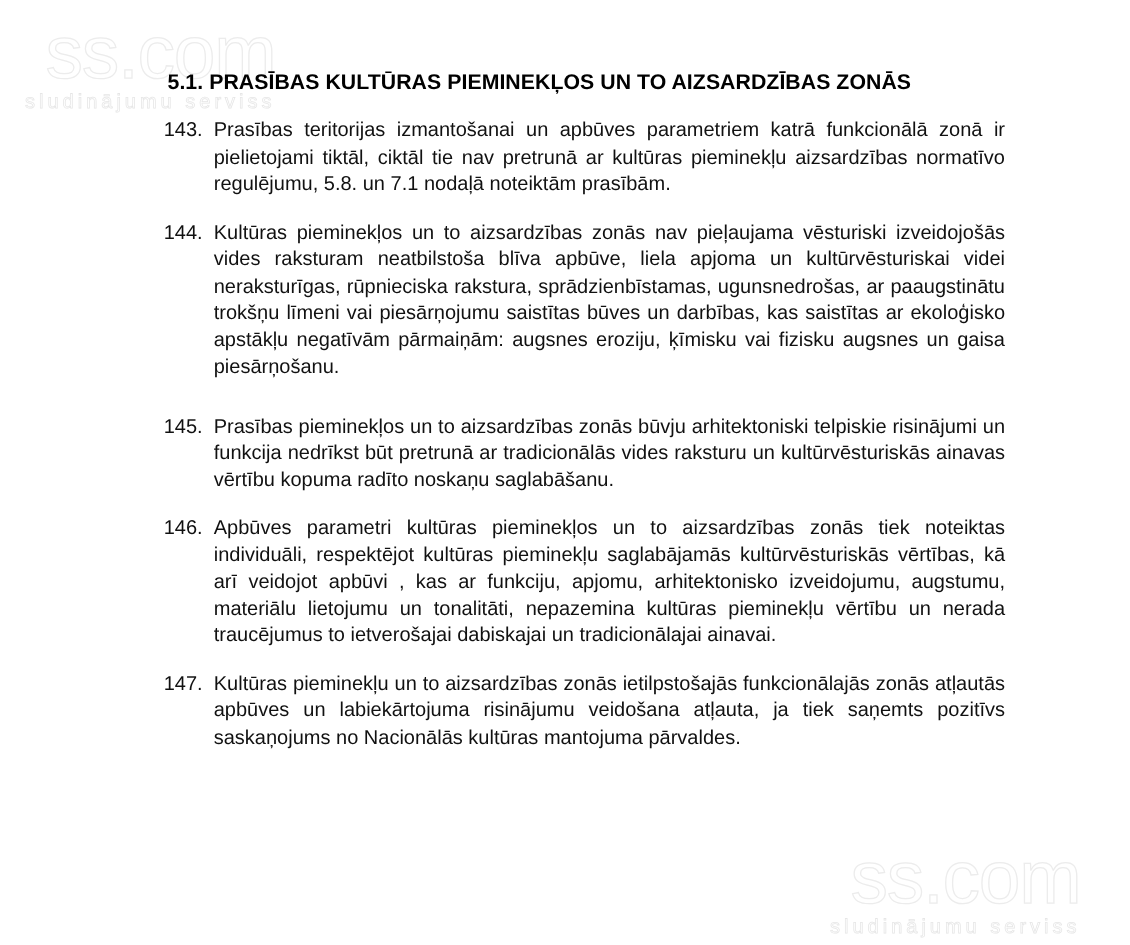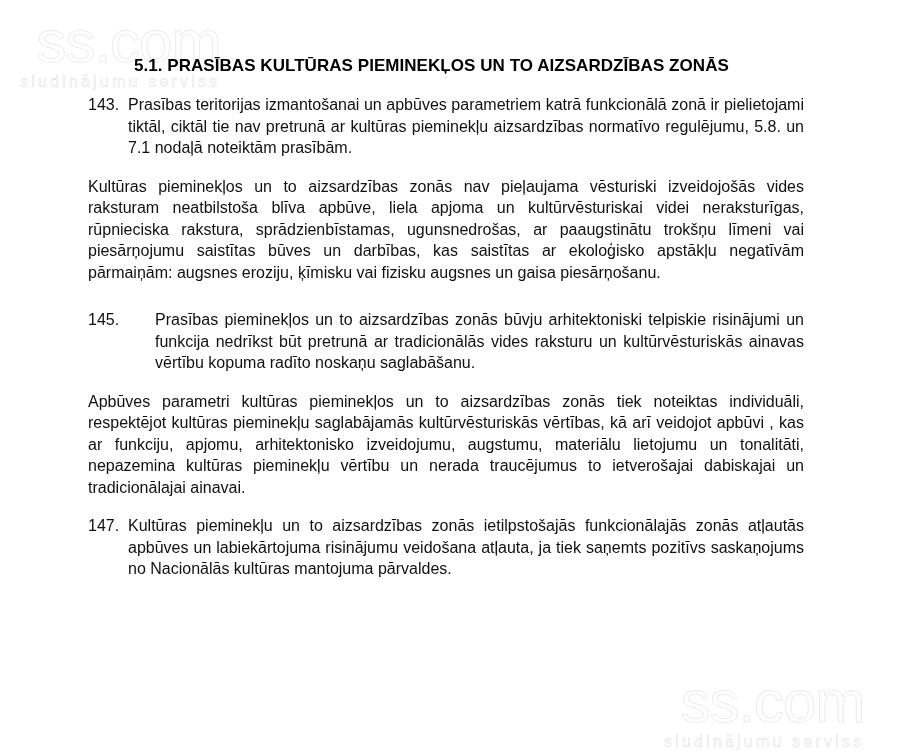--- a/index.html
+++ b/index.html
@@ -56,20 +56,21 @@
       width: 716px;
     }
     .clause {
       display: flex;
       font-size: 16px;
       line-height: 21.5px;
     }
     .clause-num {
       width: 40px;
       flex: 0 0 40px;
+      margin-left: 43px;
     }
     .clause-text {
       flex: 1 1 auto;
       text-align: justify;
     }
   </style>
 </head>
 <body>
 
 <div class="watermark wm-top">
@@ -83,26 +84,28 @@
 </div>
 
 <div class="title">5.1. PRASĪBAS KULTŪRAS PIEMINEKĻOS UN TO AIZSARDZĪBAS ZONĀS</div>
 
 <div class="clauses">
   <div class="clause" style="margin-bottom:17px;">
     <span class="clause-num">143.</span>
     <span class="clause-text">Prasības teritorijas izmantošanai un apbūves parametriem katrā funkcionālā zonā ir pielietojami tiktāl, ciktāl tie nav pretrunā ar kultūras pieminekļu aizsardzības normatīvo regulējumu, 5.8. un 7.1 nodaļā noteiktām prasībām.</span>
   </div>
   <div class="clause" style="margin-bottom:26px;">
+    <span class="clause-num">144.</span>
     <span class="clause-text">Kultūras pieminekļos un to aizsardzības zonās nav pieļaujama vēsturiski izveidojošās vides raksturam neatbilstoša blīva apbūve, liela apjoma un kultūrvēsturiskai videi neraksturīgas, rūpnieciska rakstura, sprādzienbīstamas, ugunsnedrošas, ar paaugstinātu trokšņu līmeni vai piesārņojumu saistītas būves un darbības, kas saistītas ar ekoloģisko apstākļu negatīvām pārmaiņām: augsnes eroziju, ķīmisku vai fizisku augsnes un gaisa piesārņošanu.</span>
   </div>
-  <div class="clause" style="margin-bottom:17px;gap:27px;">
+  <div class="clause" style="margin-bottom:17px;">
     <span class="clause-num">145.</span>
     <span class="clause-text">Prasības pieminekļos un to aizsardzības zonās būvju arhitektoniski telpiskie risinājumi un funkcija nedrīkst būt pretrunā ar tradicionālās vides raksturu un kultūrvēsturiskās ainavas vērtību kopuma radīto noskaņu saglabāšanu.</span>
   </div>
   <div class="clause" style="margin-bottom:17px;">
+    <span class="clause-num">146.</span>
     <span class="clause-text">Apbūves parametri kultūras pieminekļos un to aizsardzības zonās tiek noteiktas individuāli, respektējot kultūras pieminekļu saglabājamās kultūrvēsturiskās vērtības, kā arī veidojot apbūvi , kas ar funkciju, apjomu, arhitektonisko izveidojumu, augstumu, materiālu lietojumu un tonalitāti, nepazemina kultūras pieminekļu vērtību un nerada traucējumus to ietverošajai dabiskajai un tradicionālajai ainavai.</span>
   </div>
   <div class="clause">
     <span class="clause-num">147.</span>
     <span class="clause-text">Kultūras pieminekļu un to aizsardzības zonās ietilpstošajās funkcionālajās zonās atļautās apbūves un labiekārtojuma risinājumu veidošana atļauta, ja tiek saņemts pozitīvs saskaņojums no Nacionālās kultūras mantojuma pārvaldes.</span>
   </div>
 </div>
 
 </body></html>

